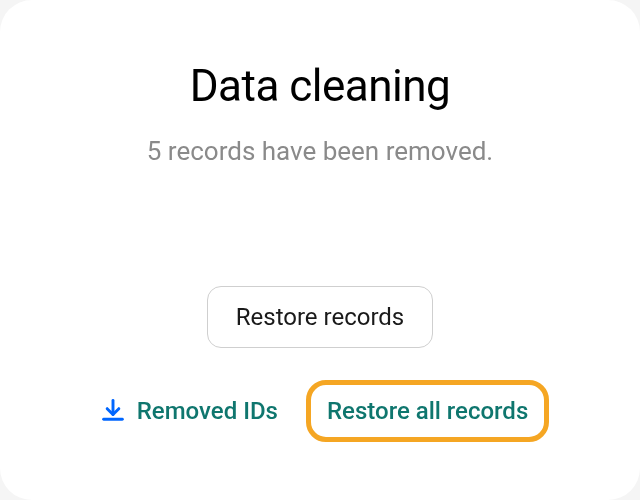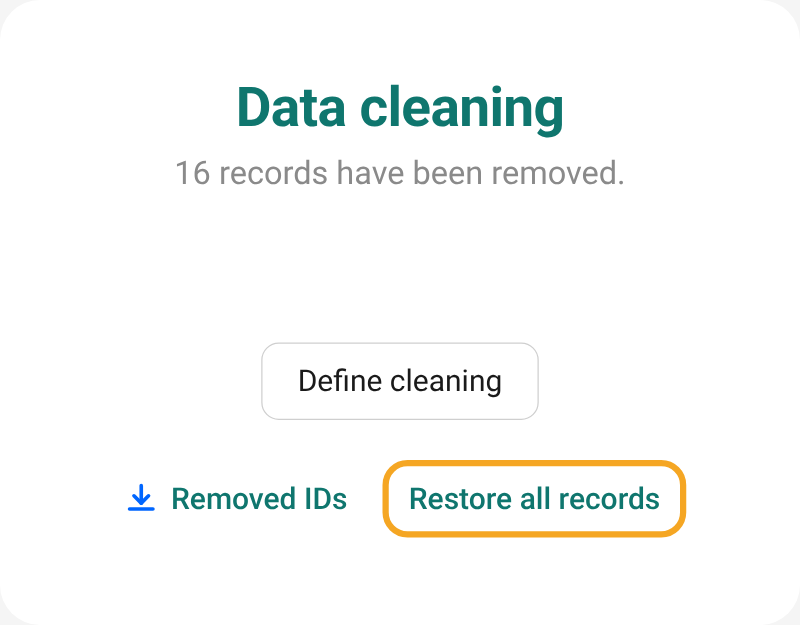--- a/index.html
+++ b/index.html
@@ -21,23 +21,23 @@
       border-radius: 32px;
       width: 640px;
       height: 500px;
       padding: 60px 40px 50px 40px;
       display: flex;
       flex-direction: column;
       align-items: center;
     }
     .title {
       font-size: 44px;
-      font-weight: 700;
-      color: #0f766e;
-      margin-bottom: 12px;
+      font-weight: 400;
+      color: #000000;
+      margin-bottom: 24px;
       letter-spacing: -0.5px;
     }
     .subtitle {
       font-size: 26px;
       font-weight: 400;
       color: #8a8a8a;
       margin-bottom: 120px;
     }
     .define-button {
       background: #ffffff;
@@ -80,23 +80,23 @@
       border: 5px solid #f5a623;
       border-radius: 20px;
       padding: 12px 16px;
     }
   </style>
 </head>
 <body>
 
 <div class="card">
   <h1 class="title">Data cleaning</h1>
-  <p class="subtitle">16 records have been removed.</p>
+  <p class="subtitle">5 records have been removed.</p>
 
-  <button class="define-button">Define cleaning</button>
+  <button class="define-button">Restore records</button>
 
   <div class="bottom-row">
     <button class="link-button">
       <span class="download-icon">
         <svg width="28" height="28" viewBox="0 0 24 24" fill="none" stroke="#0066ff" stroke-width="2.5" stroke-linecap="round" stroke-linejoin="round">
           <path d="M12 3v12"></path>
           <path d="M7 10l5 5 5-5"></path>
           <path d="M4 19h16"></path>
         </svg>
       </span>

